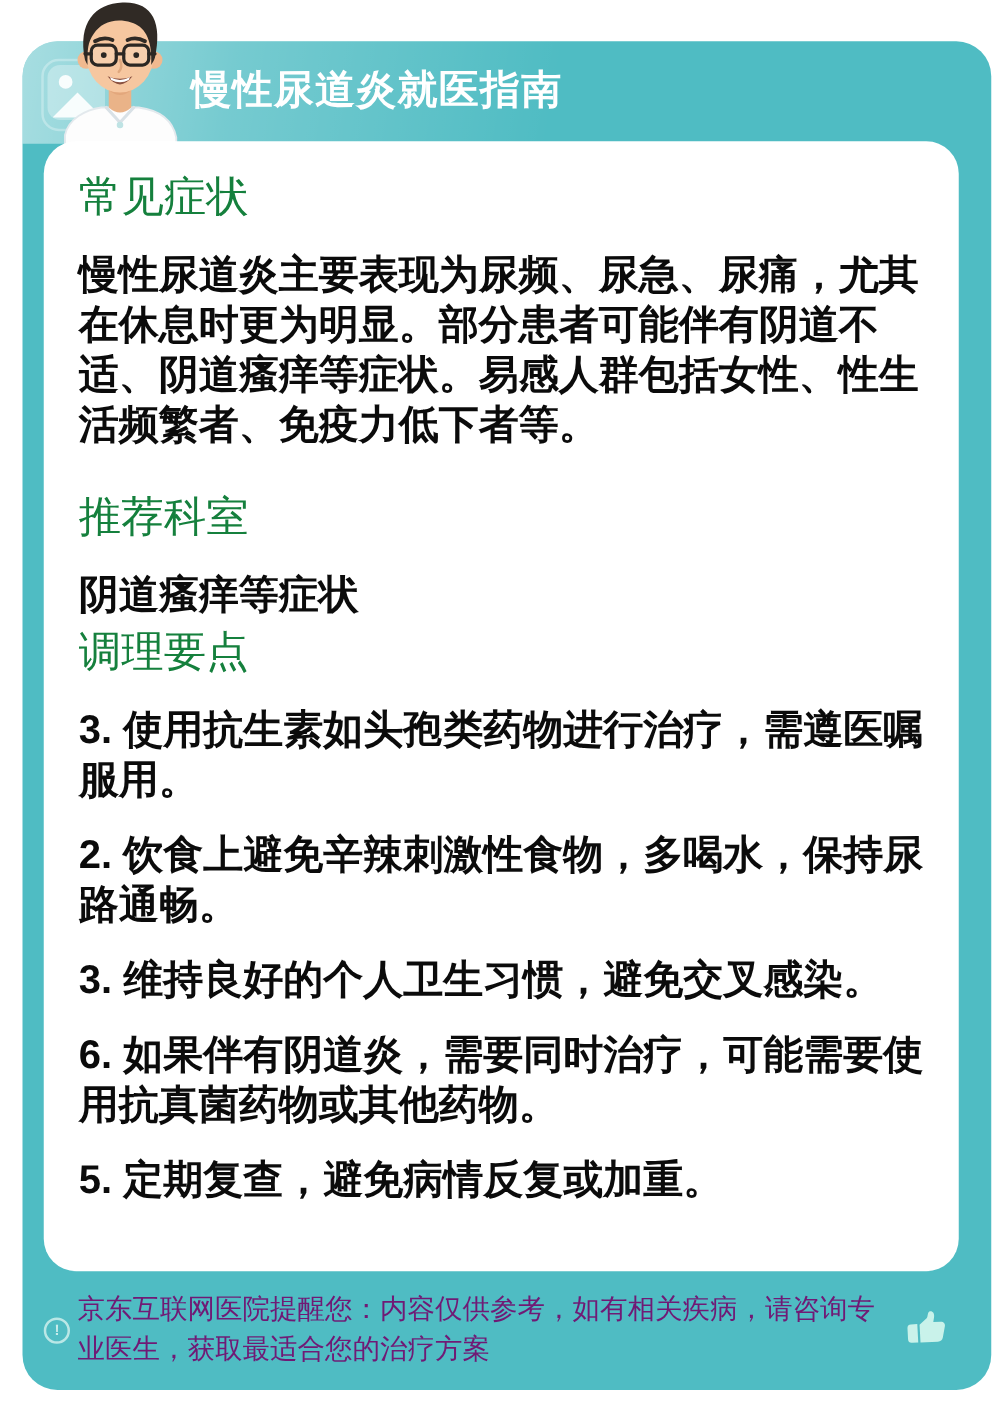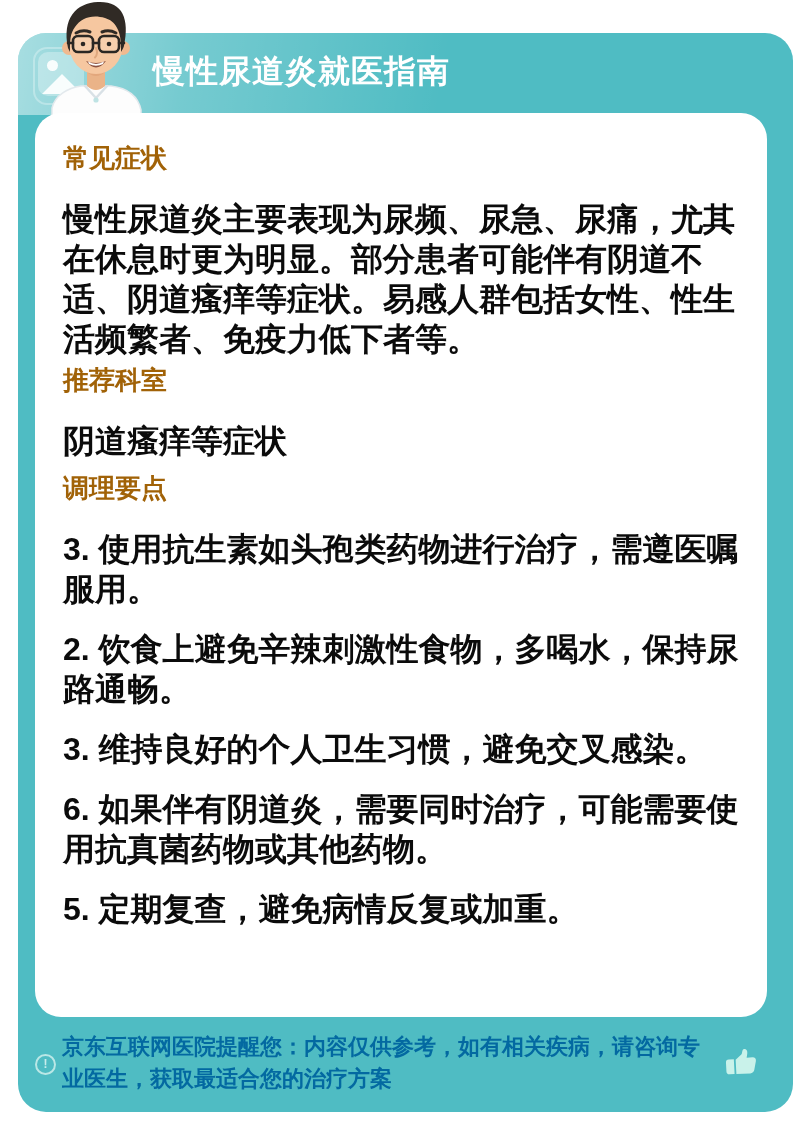--- a/index.html
+++ b/index.html
@@ -45,38 +45,38 @@
   }
   
   .avatar{position:absolute;left:46px;top:0;width:100px;height:118px;}
   
   .card{
     position:absolute;left:35px;top:113px;width:732px;height:904px;
     background:#ffffff;border-radius:26px;box-sizing:border-box;
     padding:24px 28px 0 28px;color:#0b0b0b;
   }
   .card h2{
-    margin:0;font-size:26px;line-height:42px;font-weight:700;color:#a16207;
+    margin:0;font-size:34px;line-height:42px;font-weight:400;color:#15803d;
   }
-  .card h2.mt1{}
+  .card h2.mt1{margin-top:34px;}
   .card h2.mt2{margin-top:6px;}
   .card p,.card .list-item{
     margin:20px 0 0 0;font-size:32px;line-height:40px;color:#0b0b0b;font-weight:bold;
   }
   
   .footer{position:absolute;left:0;top:1026px;width:800px;height:86px;}
   .alert-circle{
     position:absolute;left:35px;top:28px;width:17px;height:17px;border-radius:50%;
     border:2px solid rgba(222,245,242,0.75);
     color:rgba(222,245,242,0.85);font-size:12px;font-weight:700;
     text-align:center;line-height:17px;
   }
   .disclaimer{
     position:absolute;left:62px;top:5px;width:652px;
-    font-size:22px;line-height:32px;color:#0369a1;font-weight:bold;
+    font-size:22px;line-height:32px;color:#701a75;
   }
   .thumb{position:absolute;left:722px;top:16px;width:38px;height:38px;transform:rotate(-3deg);}
 </style>
 </head>
 <body>
 
 <div class="poster"></div>
 <div class="banner"></div>
 
 <div class="photo-icon">

